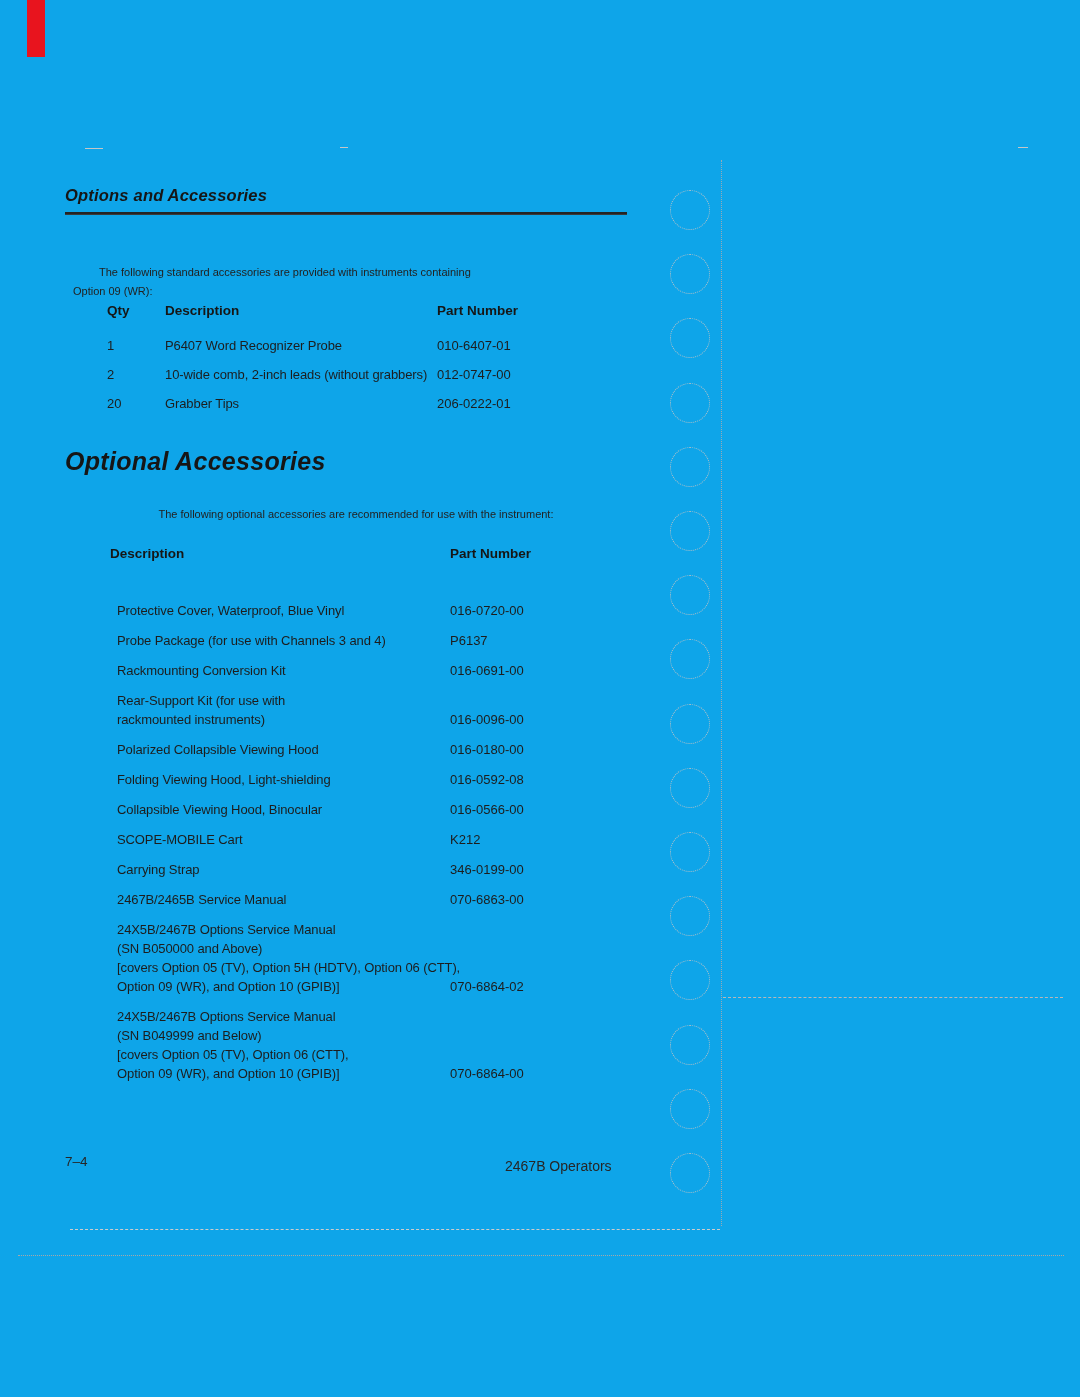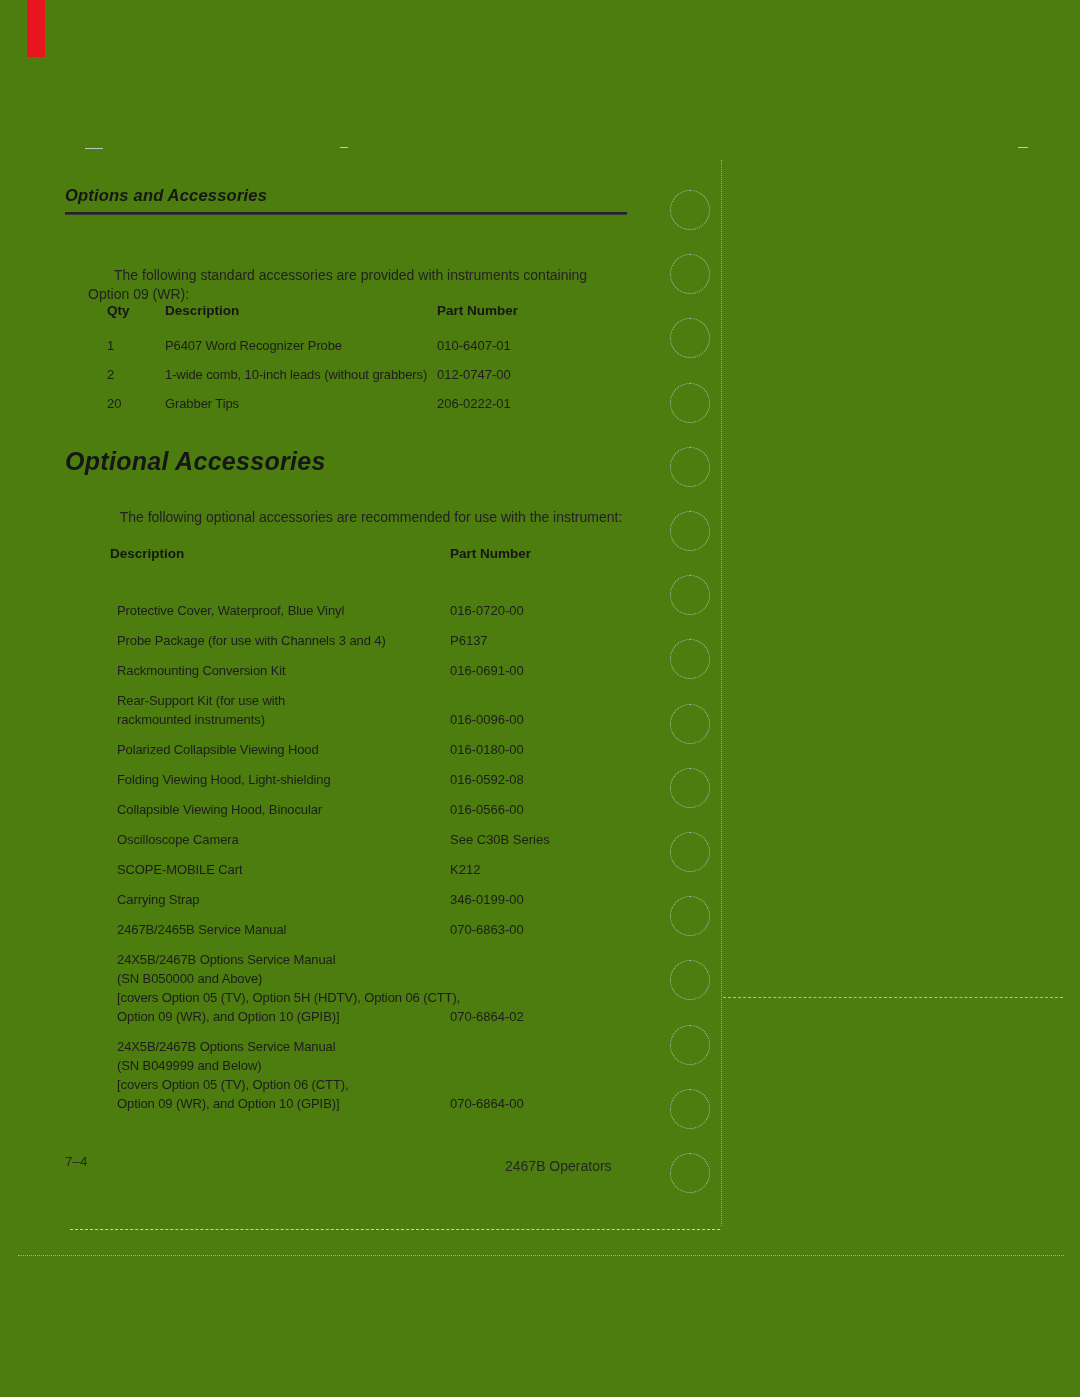--- a/index.html
+++ b/index.html
@@ -1,20 +1,20 @@
 <!DOCTYPE html>
 <html><head>
 <meta charset="utf-8">
 <style>
   html, body { margin: 0; padding: 0; background: #ffffff; }
   .page {
     position: relative;
     width: 1080px;
     height: 1397px;
-    background: #4d7c0f;
+    background: #0ea5e9;
     font-family: "Liberation Sans", sans-serif;
     color: #1d1d1d;
     overflow: hidden;
   }
   
   .red-mark {
     position: absolute;
     left: 27px; top: 0;
     width: 18px; height: 57px;
   }
@@ -25,22 +25,22 @@
     position: absolute; left: 0; top: 186px;
     font-size: 16.5px; font-weight: bold; font-style: italic;
     letter-spacing: 0.2px; color: #161616;
   }
   .h1-rule {
     position: absolute; left: 0; top: 212px; width: 562px; height: 3px;
     border-top: 2px solid #242424; border-bottom: 1px solid #3a3a3a;
     box-sizing: border-box;
   }
   .para {
-    position: absolute; left: 23px; width: 540px;
-    font-size: 14px; line-height: 19px; color: #222;
+    position: absolute; left: 8px; width: 540px;
+    font-size: 11px; line-height: 19px; color: #222;
     white-space: pre-line; text-indent: 26px;
   }
   .para-1 { top: 252px; }
   .para-2 { top: 494px; text-align: center; }
 
   .tbl { position: absolute; left: 0; width: 562px; }
   .tbl-1 { top: 303px; }
   .tbl-2 { top: 546px; }
 
   .tbl-head { position: relative; height: 19px; font-weight: bold; font-size: 13.5px; color: #161616; }
@@ -146,21 +146,21 @@
         <span class="col-abs t1-col-part">Part Number</span>
       </div>
       <div class="t1-rows">
         <div class="t1-row">
           <span class="qty">1</span>
           <span class="desc">P6407 Word Recognizer Probe</span>
           <span class="part">010-6407-01</span>
         </div>
         <div class="t1-row">
           <span class="qty">2</span>
-          <span class="desc">1-wide comb, 10-inch leads (without grabbers)</span>
+          <span class="desc">10-wide comb, 2-inch leads (without grabbers)</span>
           <span class="part">012-0747-00</span>
         </div>
         <div class="t1-row">
           <span class="qty">20</span>
           <span class="desc">Grabber Tips</span>
           <span class="part">206-0222-01</span>
         </div>
       </div>
     </div>
 
@@ -195,24 +195,20 @@
           <span class="desc">Polarized Collapsible Viewing Hood</span>
           <span class="part">016-0180-00</span>
         </div>
         <div class="t2-row">
           <span class="desc">Folding Viewing Hood, Light-shielding</span>
           <span class="part">016-0592-08</span>
         </div>
         <div class="t2-row">
           <span class="desc">Collapsible Viewing Hood, Binocular</span>
           <span class="part">016-0566-00</span>
-        </div>
-        <div class="t2-row">
-          <span class="desc">Oscilloscope Camera</span>
-          <span class="part">See C30B Series</span>
         </div>
         <div class="t2-row">
           <span class="desc">SCOPE-MOBILE Cart</span>
           <span class="part">K212</span>
         </div>
         <div class="t2-row">
           <span class="desc">Carrying Strap</span>
           <span class="part">346-0199-00</span>
         </div>
         <div class="t2-row">

